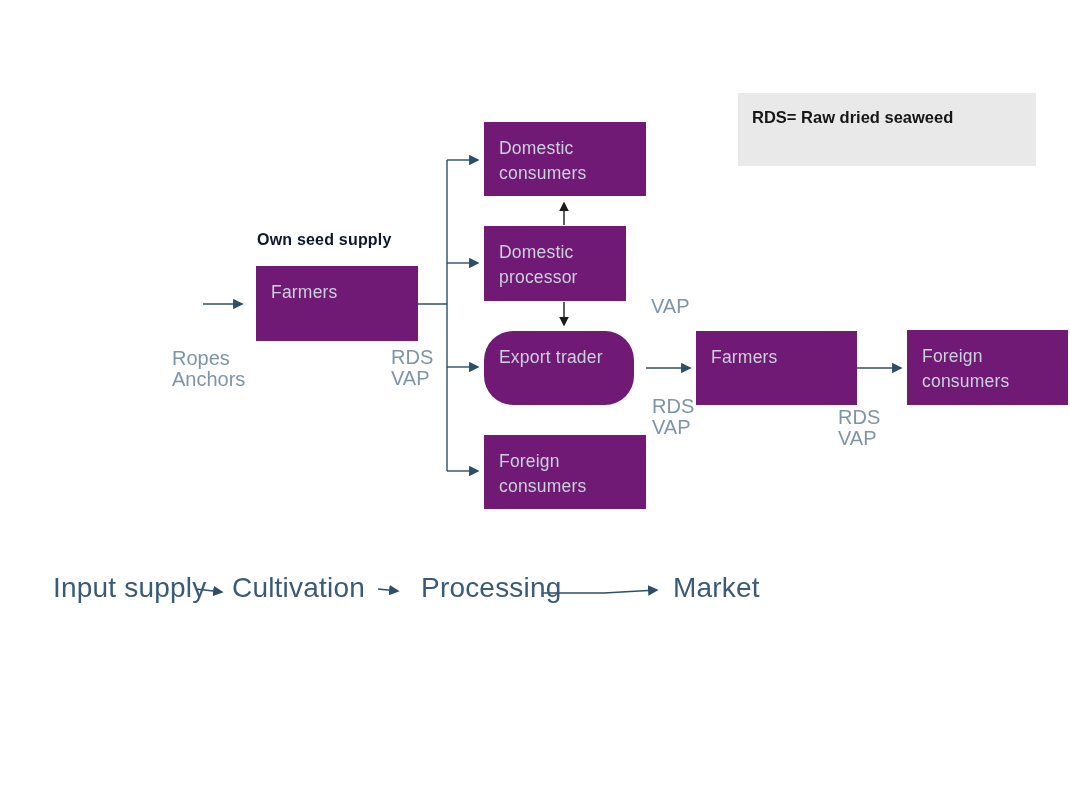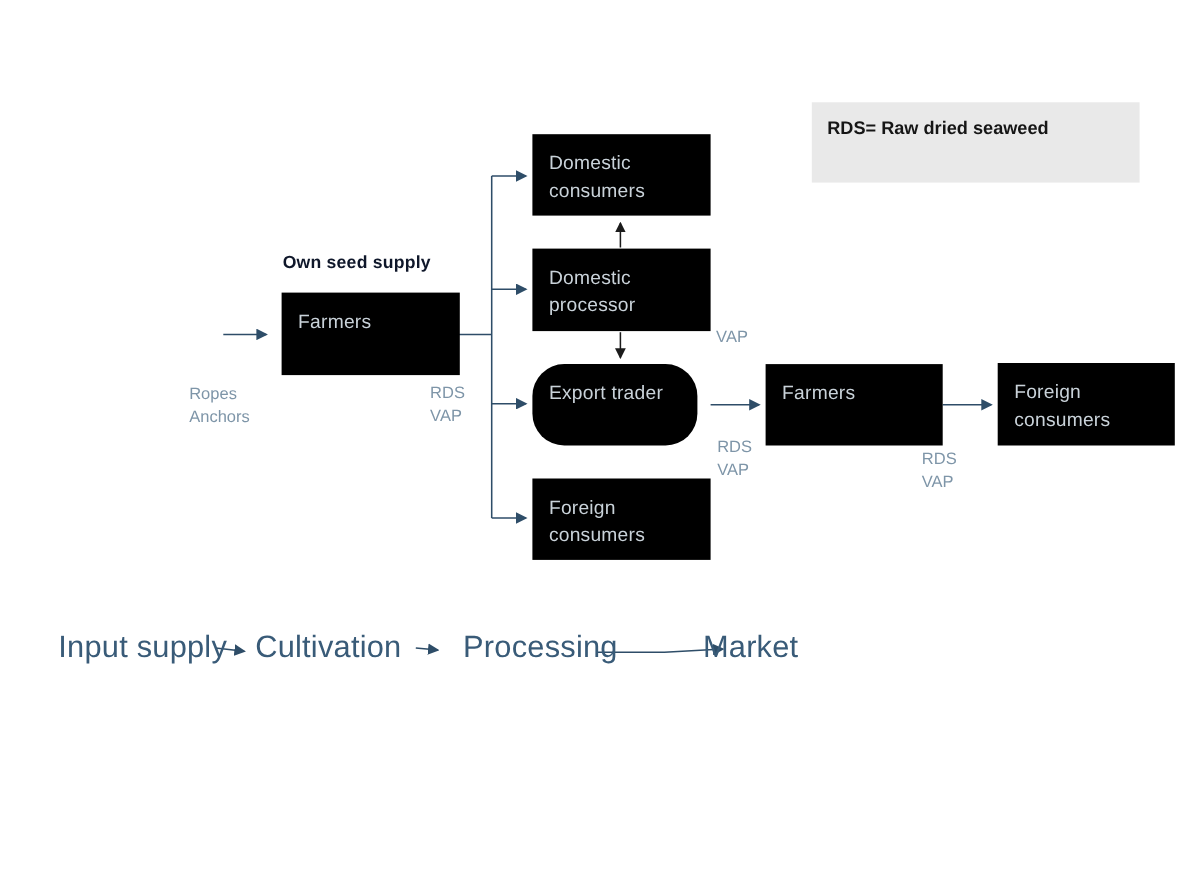--- a/index.html
+++ b/index.html
@@ -2,34 +2,34 @@
 <html><head>
 <meta charset="utf-8">
 <style>
   html,body{margin:0;padding:0;background:#fff;}
   .canvas{
     position:relative;width:1070px;height:803px;background:#ffffff;
     font-family:"Liberation Sans",sans-serif;overflow:hidden;
   }
   .arrow-layer{position:absolute;left:0;top:0;width:1070px;height:803px;}
   .box{
-    position:absolute;background:#000000;color:#c9d2d9;
+    position:absolute;background:#701a75;color:#c9d2d9;
     font-size:17.5px;line-height:25px;letter-spacing:.2px;
     padding:14px 8px 0 15px;box-sizing:border-box;
   }
   .b-material{left:40px;top:267px;width:163px;height:75px;}
   .b-farmers{left:256px;top:266px;width:162px;height:75px;}
   .b-dcons{left:484px;top:122px;width:162px;height:74px;}
-  .b-dproc{left:484px;top:226px;width:162px;height:75px;}
+  .b-dproc{left:484px;top:226px;width:142px;height:75px;}
   .b-export{left:484px;top:331px;width:150px;height:74px;border-radius:29px;}
   .b-fcons-l{left:484px;top:435px;width:162px;height:74px;}
   .b-retail{left:696px;top:331px;width:161px;height:74px;}
   .b-fcons-r{left:907px;top:330px;width:161px;height:75px;}
   .small-label{
-    position:absolute;color:#7e95a8;font-size:15px;line-height:21px;
+    position:absolute;color:#7e95a8;font-size:20px;line-height:21px;
     white-space:pre-line;
   }
   .l-ropes{left:172px;top:348px;}
   .l-rds-farmers{left:391px;top:347px;}
   .l-vap-proc{left:651px;top:296px;}
   .l-rds-export{left:652px;top:396px;}
   .l-rds-retail{left:838px;top:407px;}
   .seed-label{
     position:absolute;left:257px;top:231px;color:#0f172a;
     font-size:16px;font-weight:600;letter-spacing:.2px;text-align:right;
@@ -39,21 +39,21 @@
     background:#e9e9e9;box-sizing:border-box;padding:13px 0 0 14px;
     color:#161616;font-size:16.5px;line-height:22px;font-weight:600;
   }
   .stage{
     position:absolute;top:572px;color:#395b78;font-size:28px;
     letter-spacing:.2px;
   }
   .s-input{left:53px;}
   .s-cult{left:232px;}
   .s-proc{left:421px;}
-  .s-market{left:639px;}
+  .s-market{left:673px;}
 </style>
 </head>
 <body>
 
 <div class="canvas">
 
   <svg class="arrow-layer" width="1070" height="803" viewBox="0 0 1070 803">
     <defs>
       <marker id="mnavy" viewBox="0 0 10 10" refX="8.5" refY="5" markerWidth="7.5" markerHeight="7.5" orient="auto-start-reverse">
         <path d="M0,0 L10,5 L0,10 z" fill="#2e4d68"></path>

